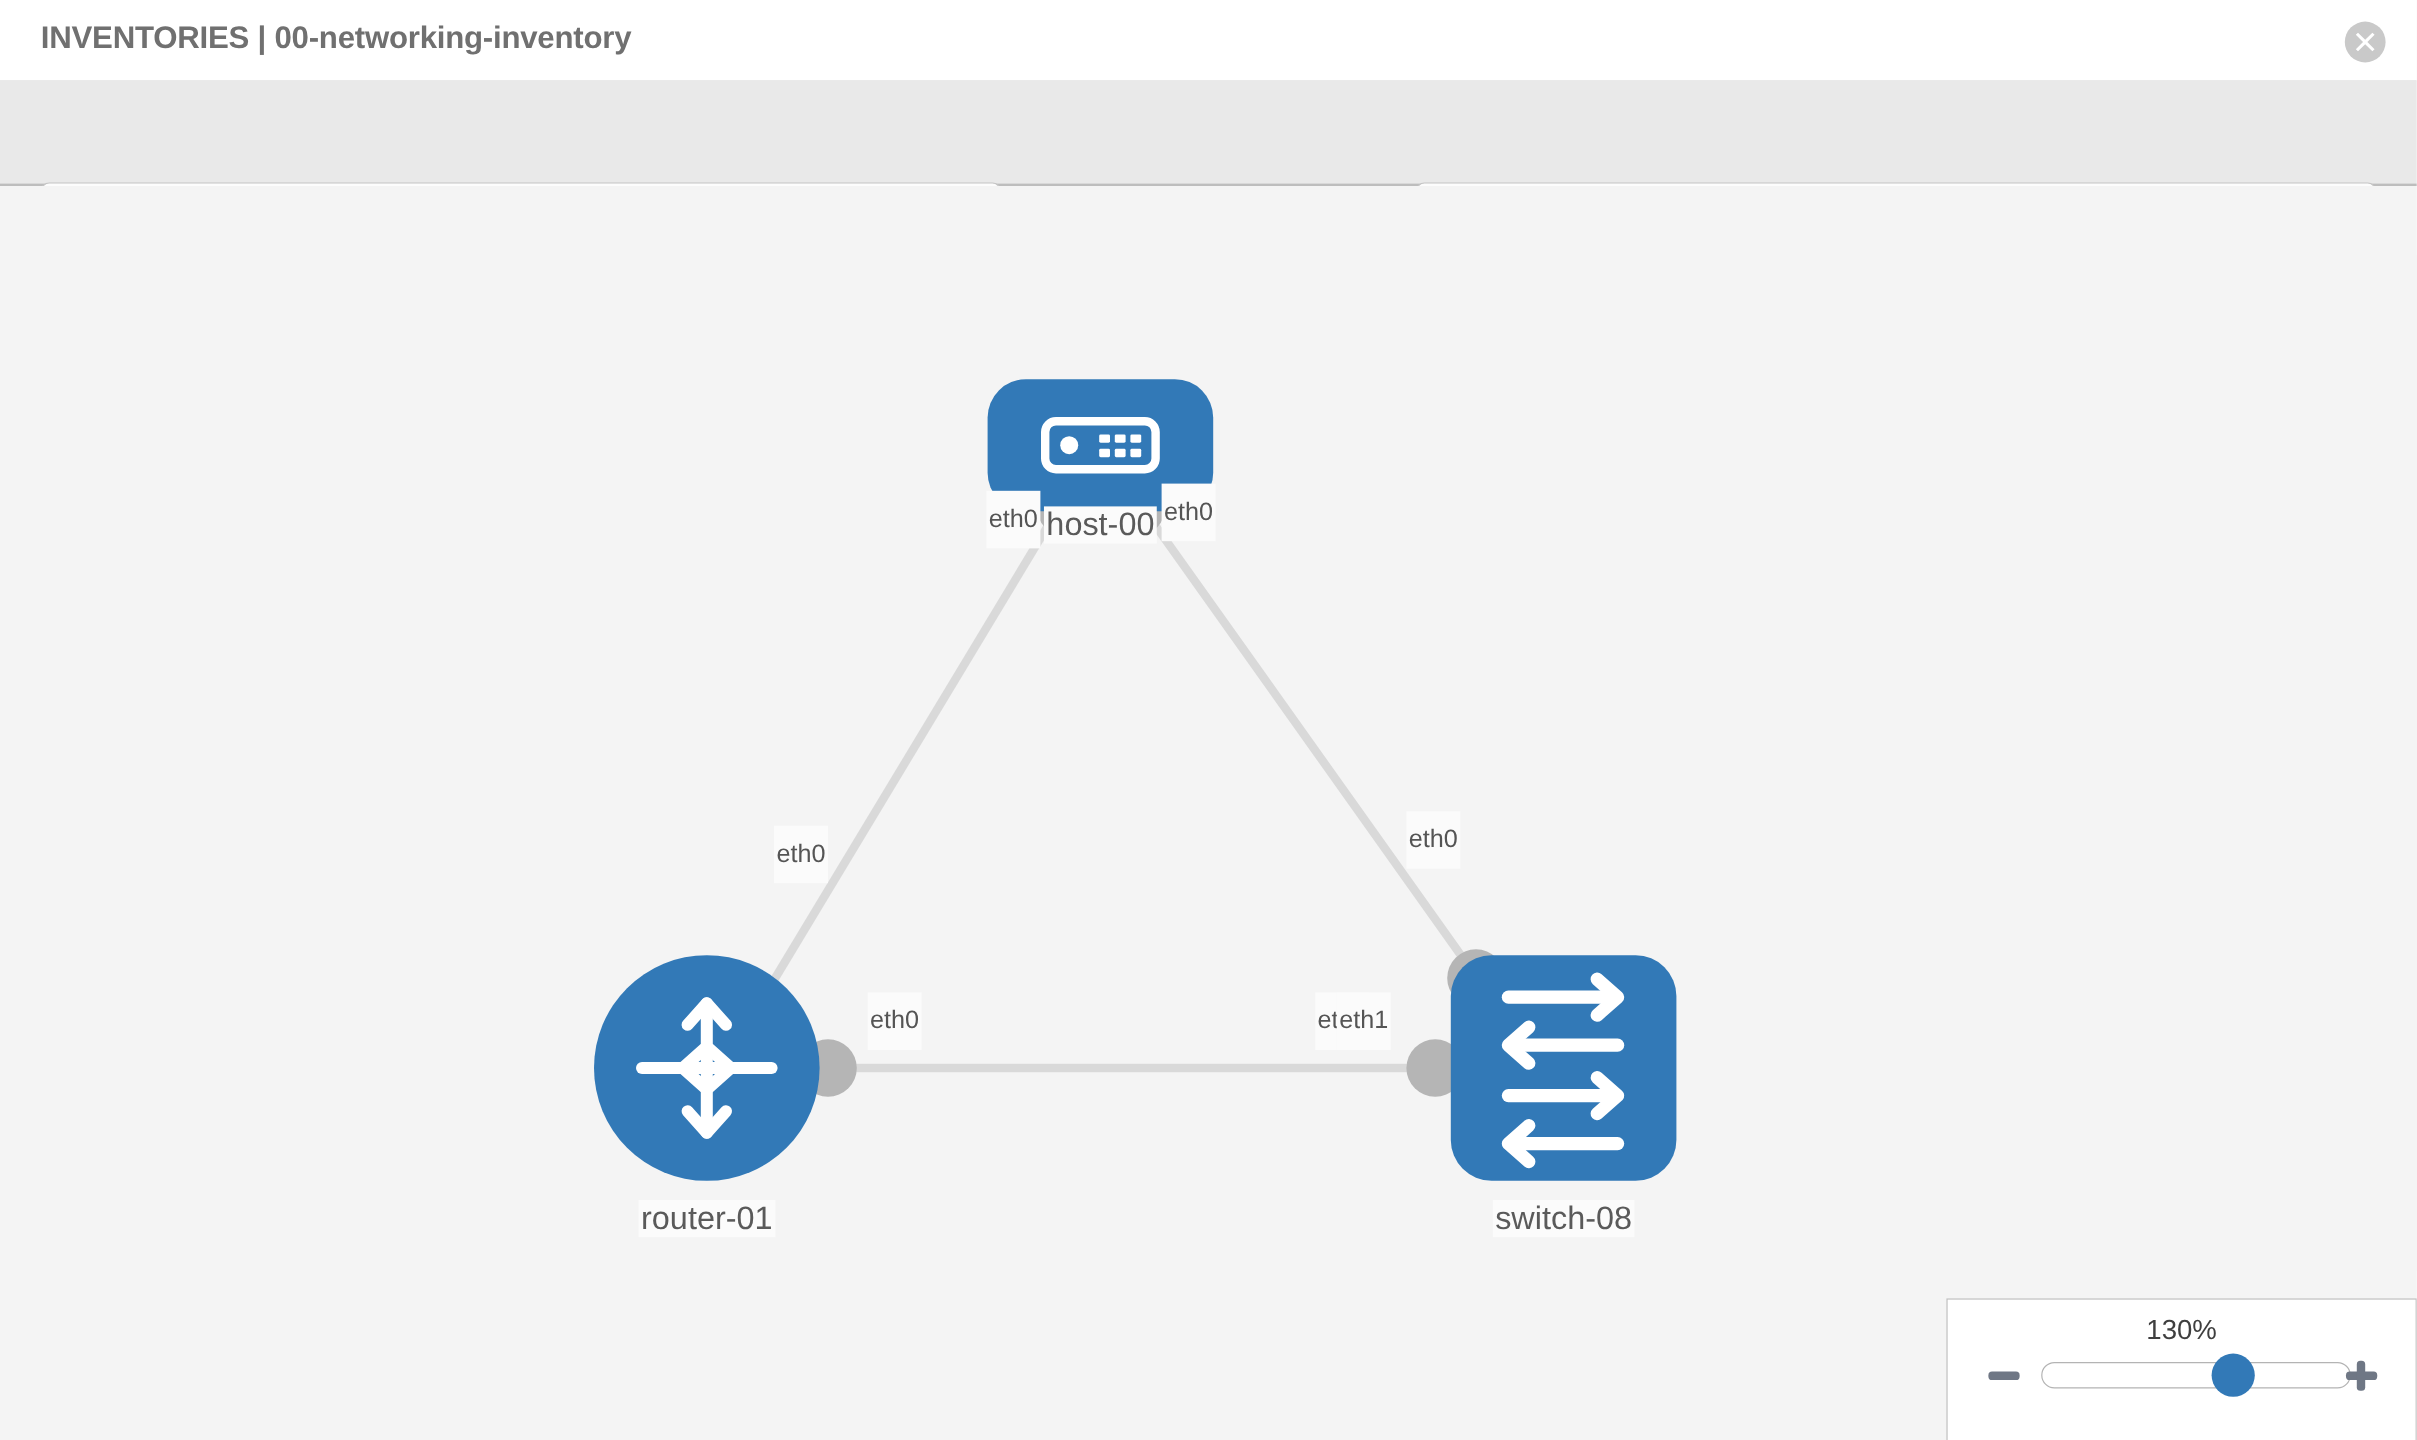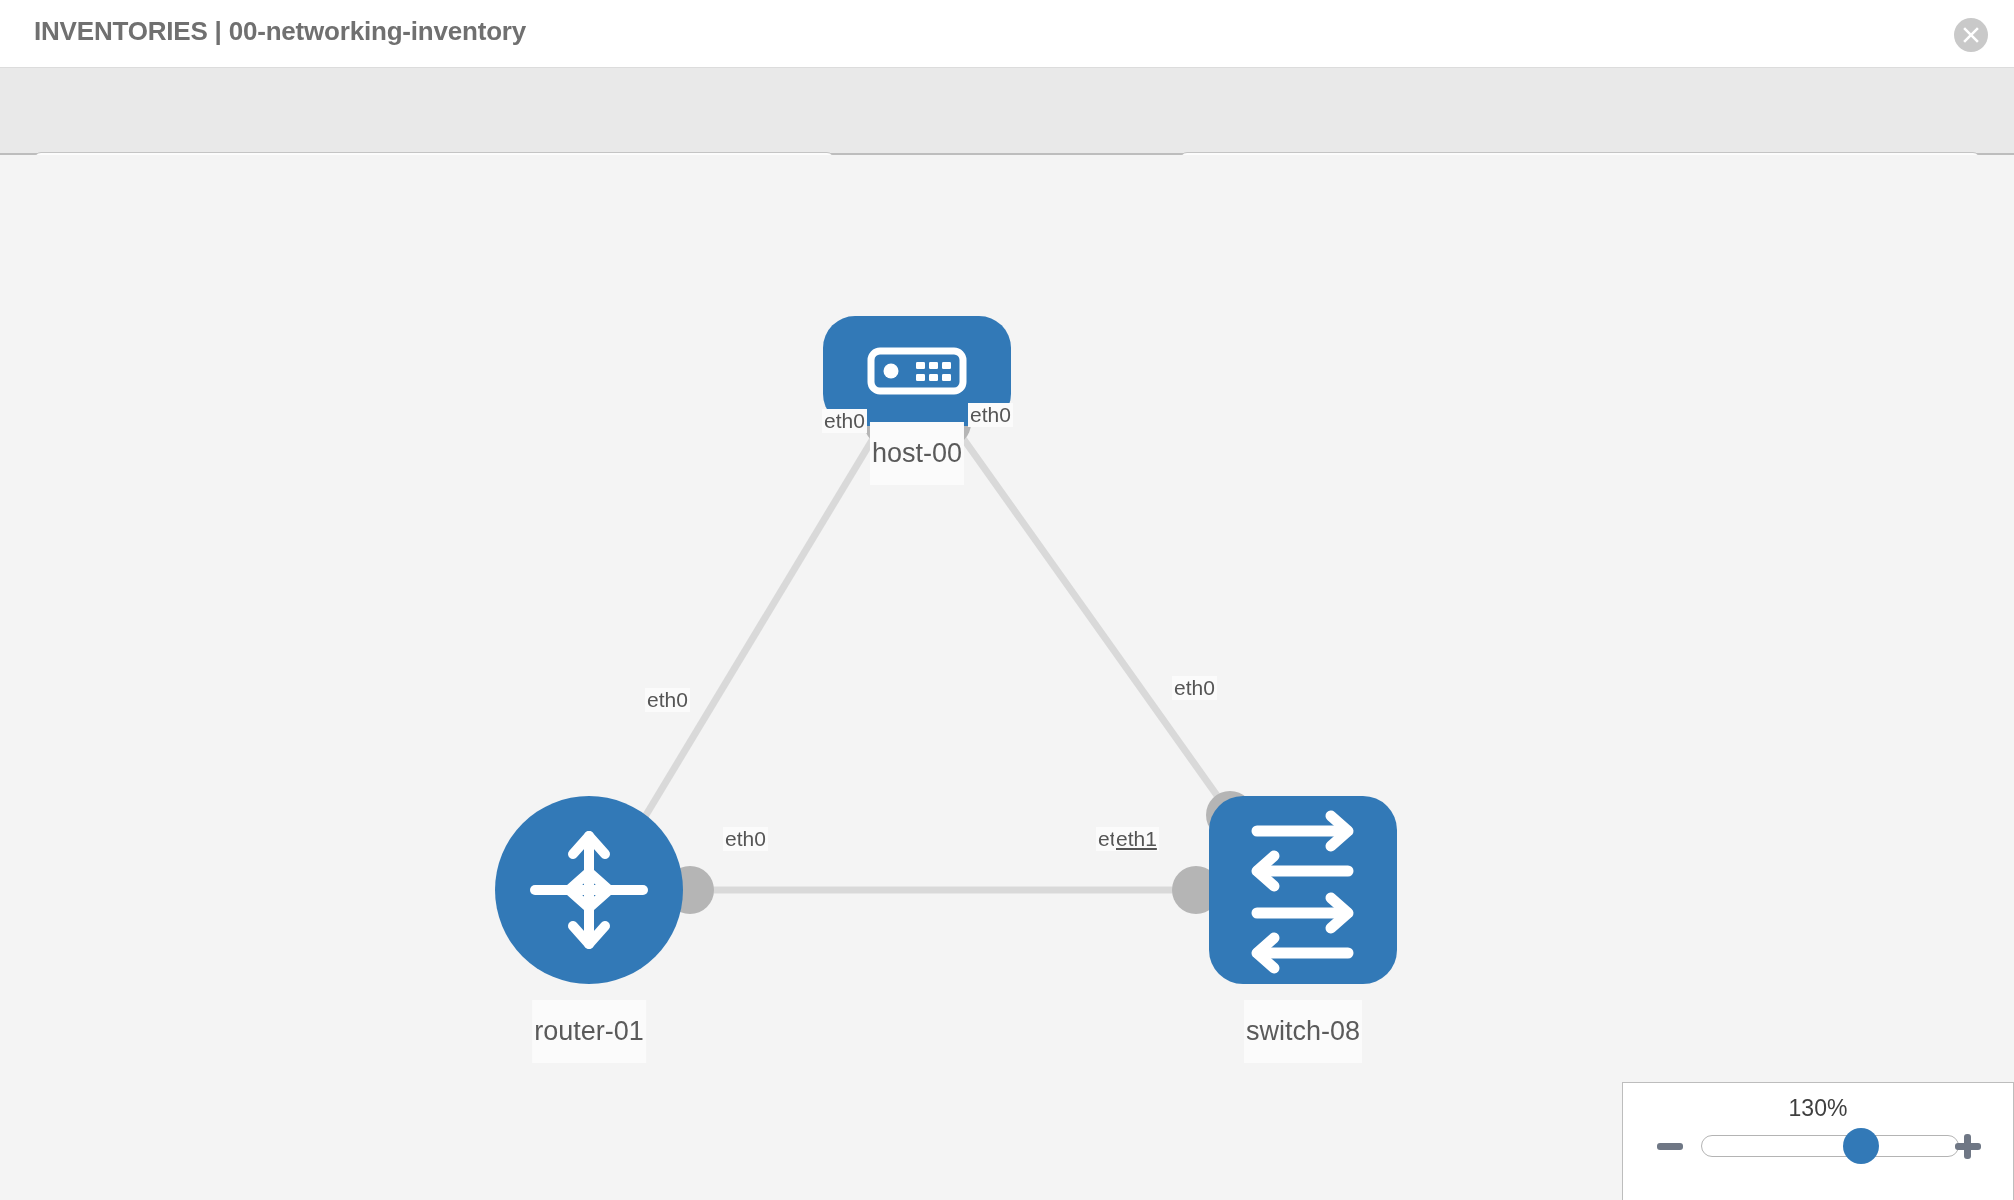--- a/index.html
+++ b/index.html
@@ -103,29 +103,29 @@
   .canvas svg { position: absolute; left: 0; top: 0; }
 
   
   .node-label {
     position: absolute;
     font-size: 27px;
     color: #5a5a5a;
     background: #fbfbfb;
     white-space: nowrap;
     transform: translateX(-50%);
-    padding: 16px 2px;
+    padding: 0 2px;
   }
   .edge-label {
     position: absolute;
     font-size: 21px;
     color: #555555;
     background: #fbfbfb;
     white-space: nowrap;
-    padding: 0 2px;
+    padding: 12px 2px;
   }
 
   
   .zoom-panel {
     position: absolute;
     left: 1622px; top: 1082px;
     width: 392px; height: 143px;
     background: #ffffff;
     border: 1px solid #bdbdbd;
   }
@@ -288,21 +288,21 @@
     <div class="node-label" style="left:917px; top:267px;">host-00</div>
     <div class="node-label" style="left:589px; top:845px;">router-01</div>
     <div class="node-label" style="left:1303px; top:845px;">switch-08</div>
 
     <div class="edge-label" style="left:822px; top:254px;">eth0</div>
     <div class="edge-label" style="left:968px; top:248px;">eth0</div>
     <div class="edge-label" style="left:645px; top:533px;">eth0</div>
     <div class="edge-label" style="left:1172px; top:521px;">eth0</div>
     <div class="edge-label" style="left:723px; top:672px;">eth0</div>
     <div class="edge-label" style="left:1096px; top:672px;">eth0</div>
-    <div class="edge-label" style="left:1114px; top:672px;text-decoration:underline;">eth1</div>
+    <div class="edge-label" style="left:1114px; top:672px;">eth1</div>
   </div>
 
   <div class="zoom-panel">
     <div class="zoom-value">130%</div>
     <div class="zoom-minus"></div>
     <div class="zoom-track">
       <div class="zoom-thumb" id="zoom-thumb" style="left: 62%;"></div>
     </div>
     <div class="zoom-plus"></div>
   </div>

